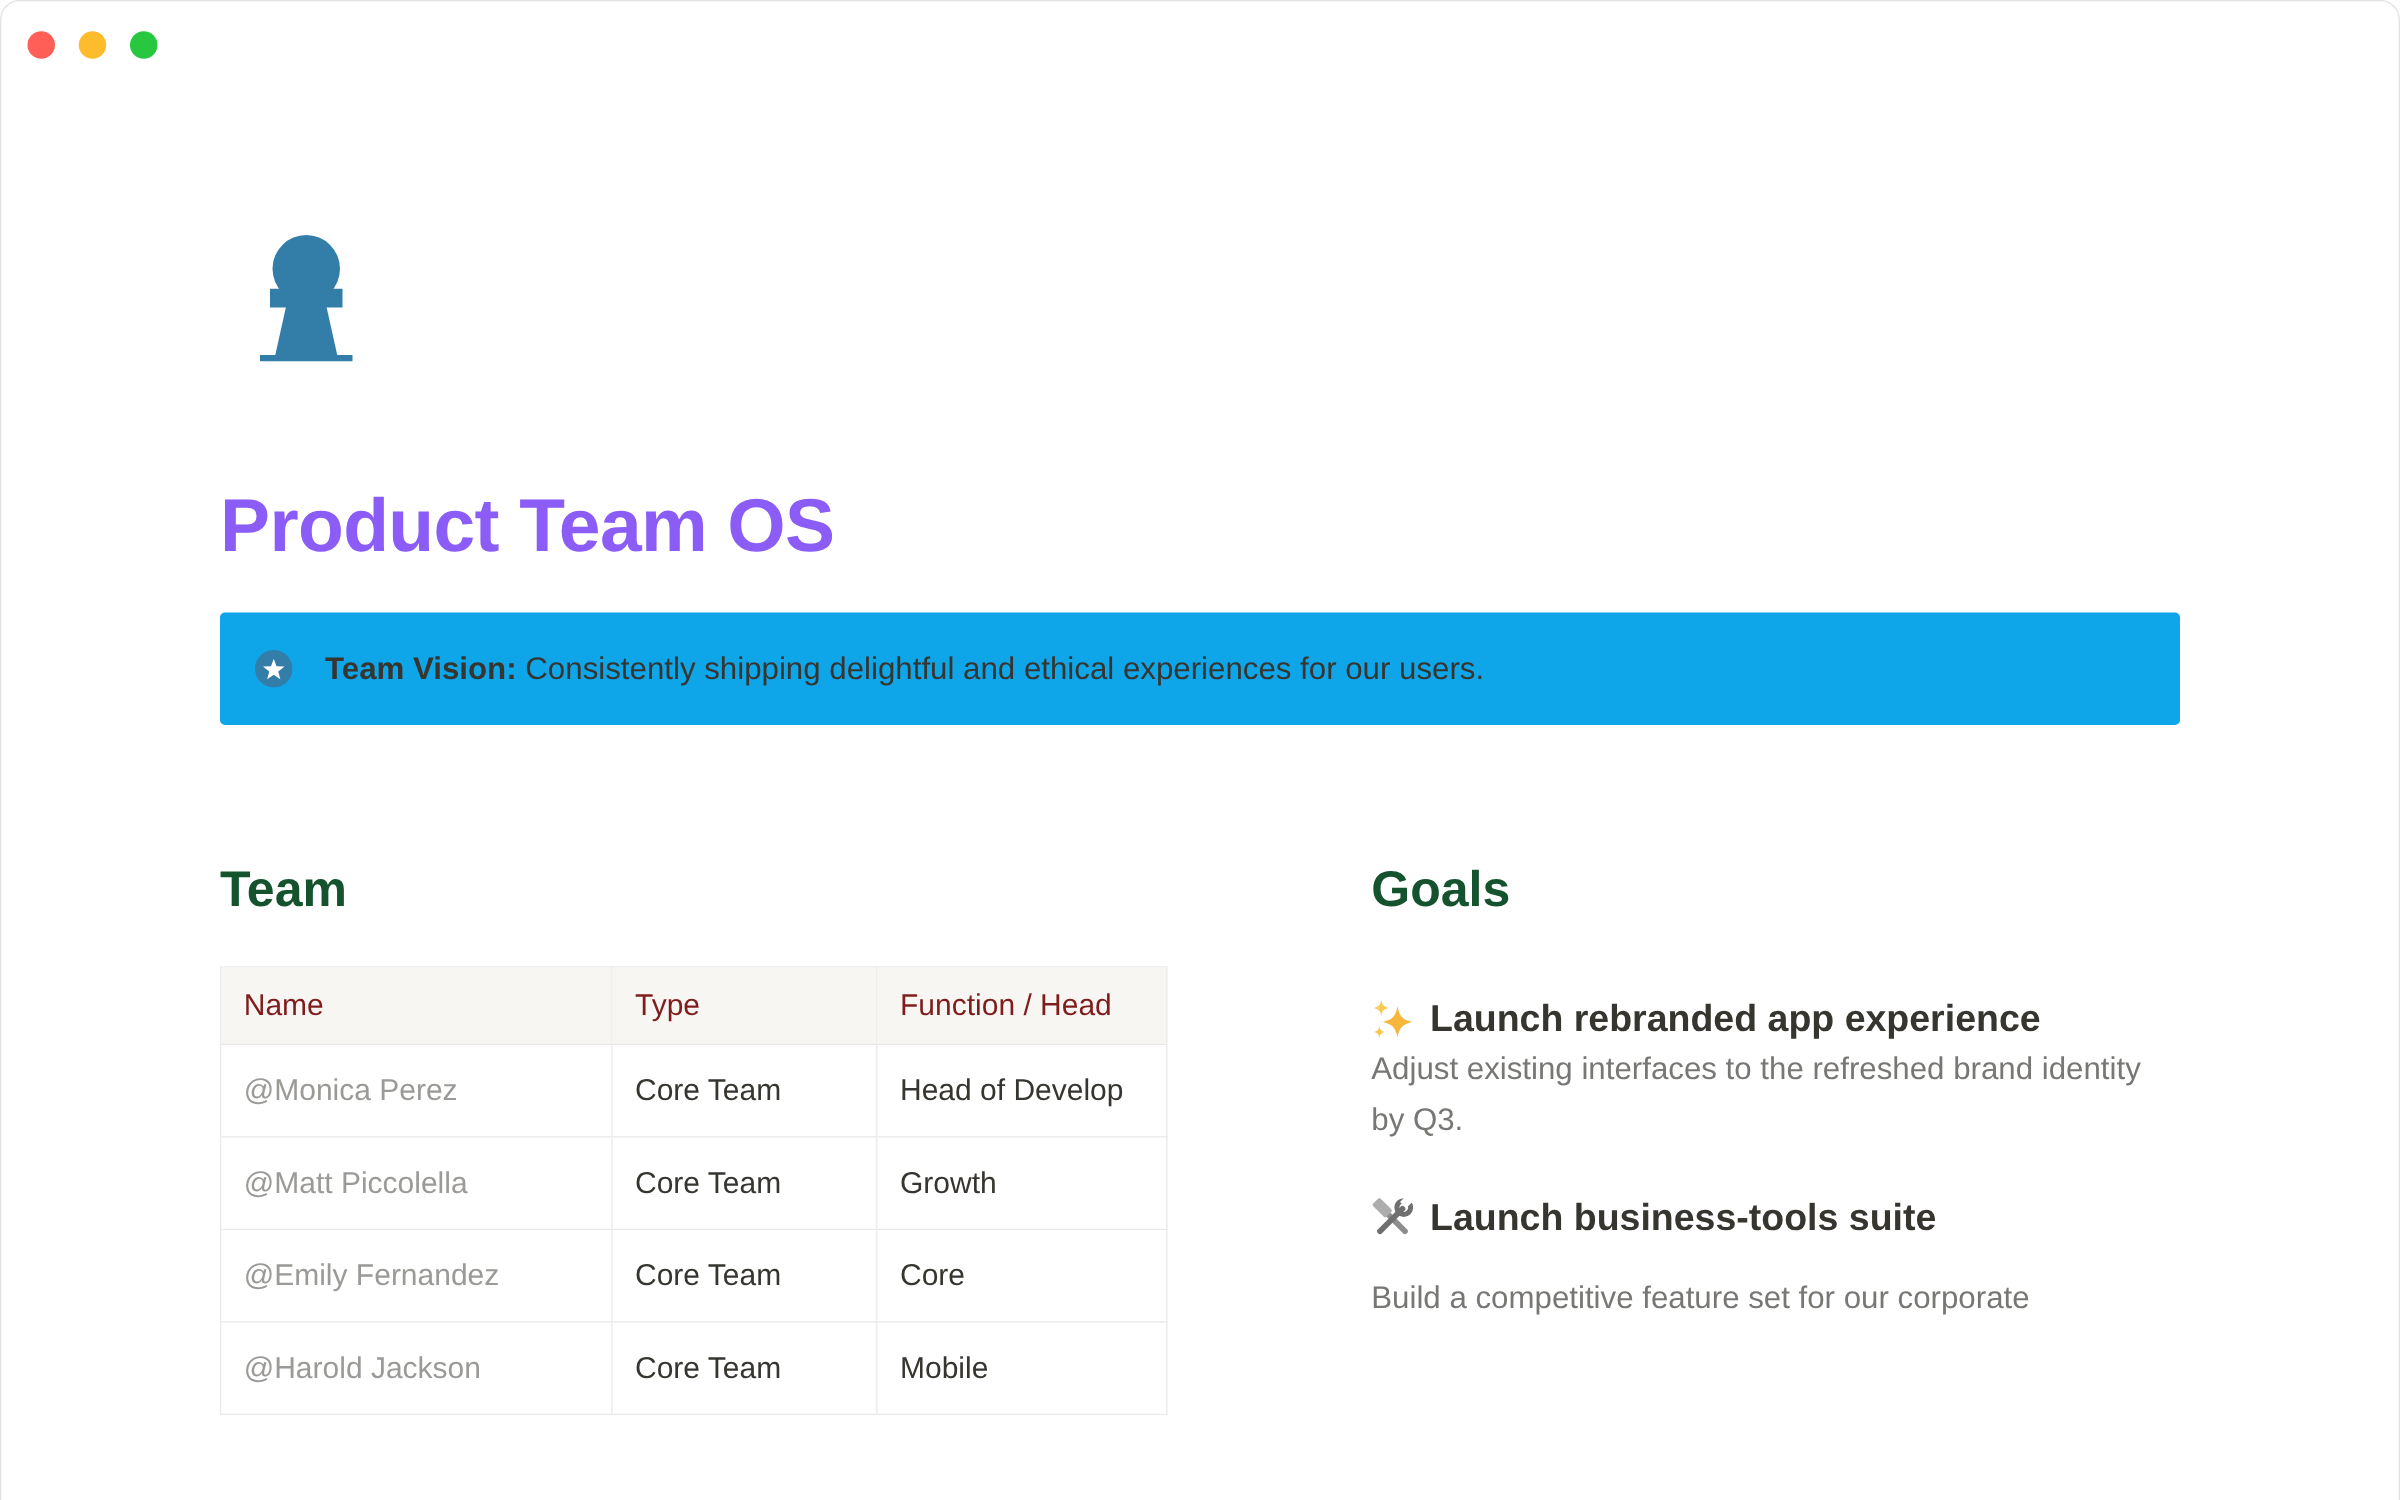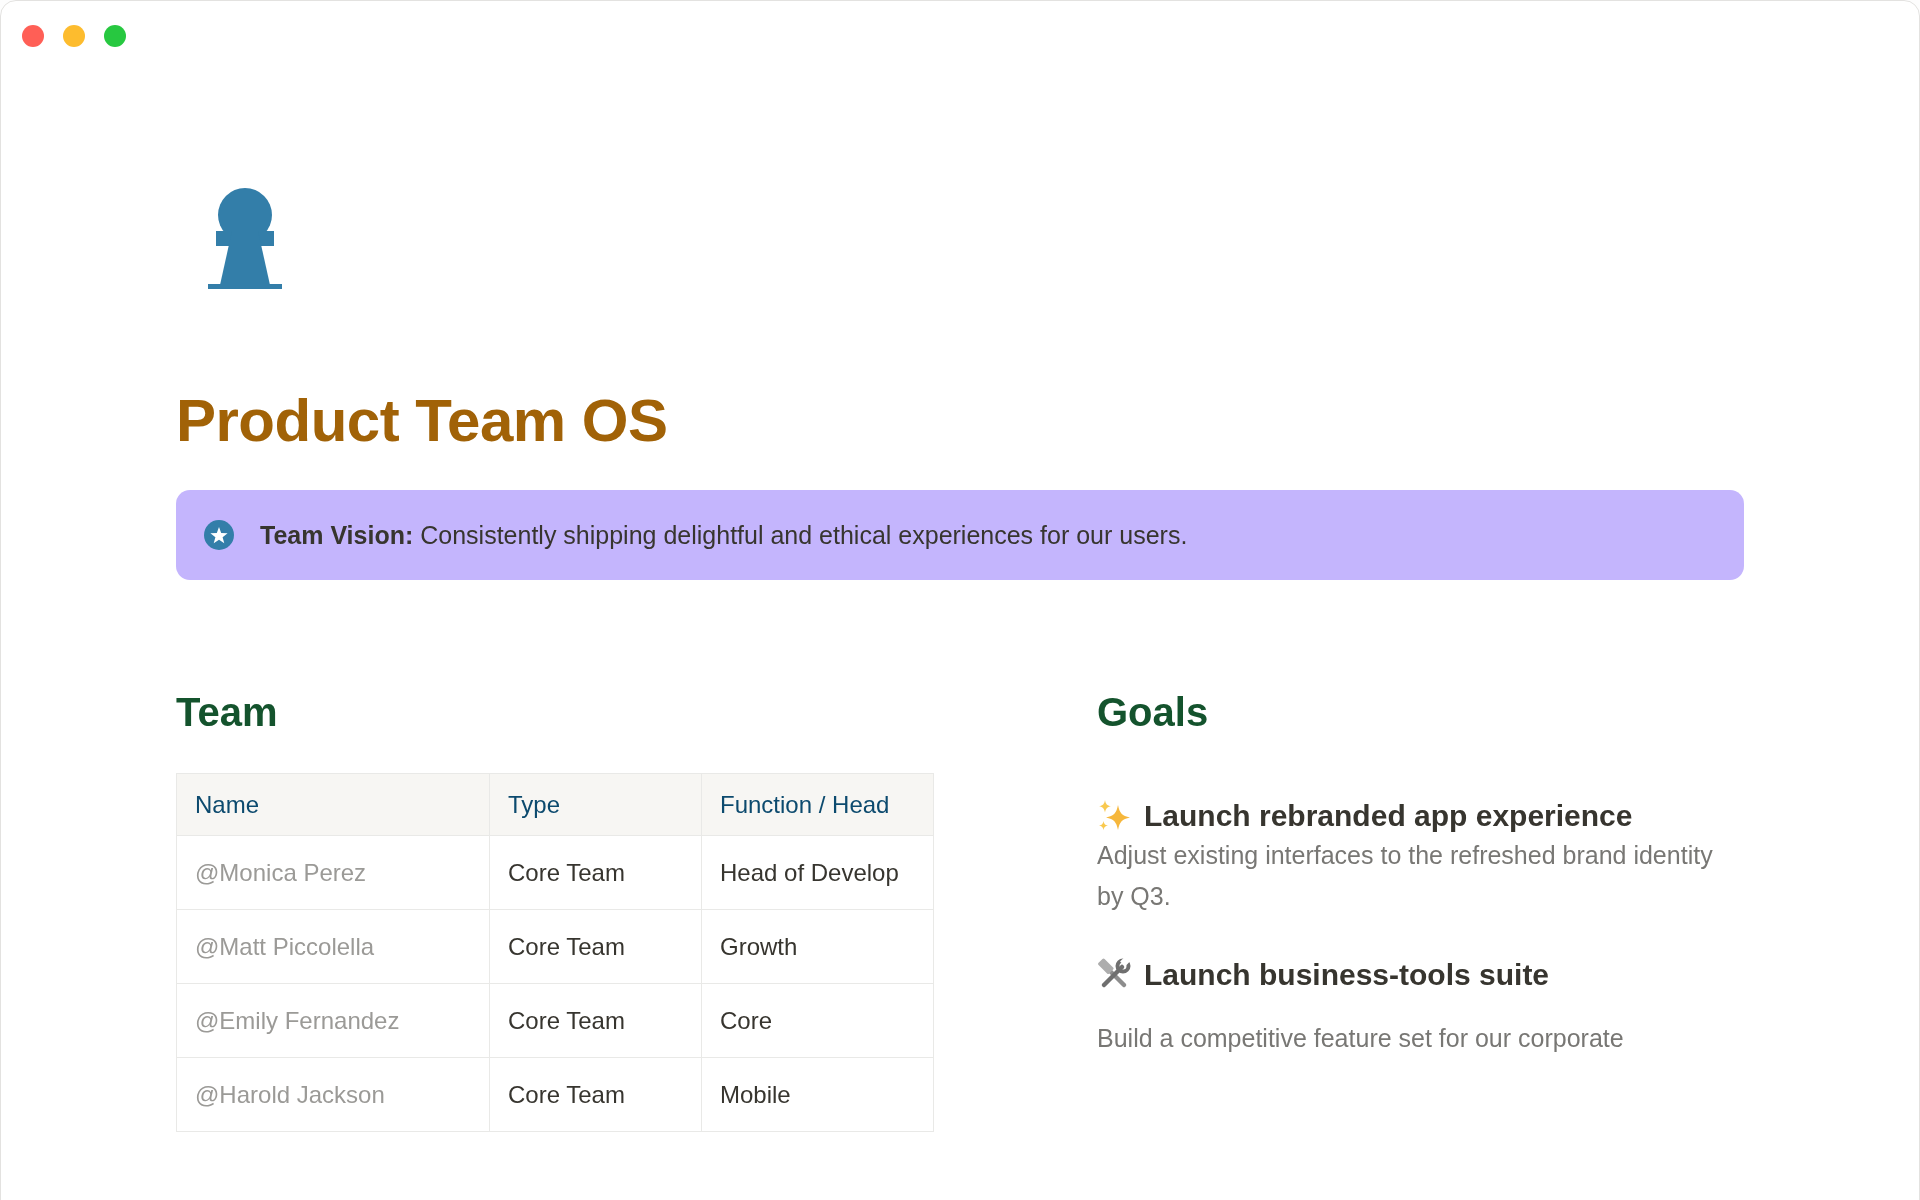--- a/index.html
+++ b/index.html
@@ -37,26 +37,26 @@
   }
 
   .page-icon { display: block; margin-left: 27px; width: 84px; height: 110px; }
 
   .page-title {
     margin: 90px 0 0 0;
     font-size: 60px;
     line-height: 72px;
     font-weight: 700;
     letter-spacing: -0.5px;
-    color: #a16207;
+    color: #8b5cf6;
   }
 
   .callout {
-    background: #c4b5fd;
-    border-radius: 14px;
+    background: #0ea5e9;
+    border-radius: 4px;
     display: flex;
     align-items: center;
     padding: 0 30px 0 26px;
   }
   .callout-vision  { margin-top: 33px; min-height: 90px; }
   .callout-mission { margin-top: 26px; min-height: 97px; }
   .callout-icon { flex: 0 0 auto; width: 34px; height: 38px; margin-right: 24px; display: flex; align-items: center; justify-content: center; }
   .callout-text { font-size: 25px; line-height: 36px; color: #37352F; }
   .callout-label { font-weight: 700; }
 
@@ -87,21 +87,21 @@
     height: 74px;
     padding: 0 12px 0 18px;
     text-align: left;
     vertical-align: middle;
     white-space: nowrap;
     overflow: hidden;
   }
   .team-table th {
     background: #F7F6F3;
     font-weight: 500;
-    color: #0c4a6e;
+    color: #7f1d1d;
     height: 62px;
   }
   .team-table td { color: #37352F; font-weight: 400; }
   .team-table td.cell-name { color: #9B9A97; }
 
   .goal-title {
     margin: 60px 0 0 0;
     font-size: 30px;
     line-height: 39px;
     font-weight: 700;

